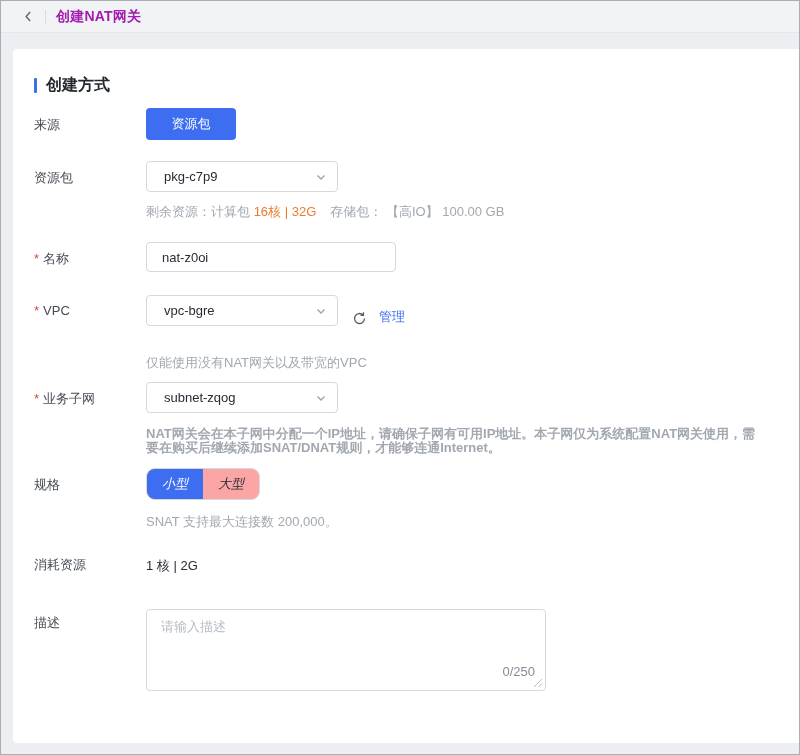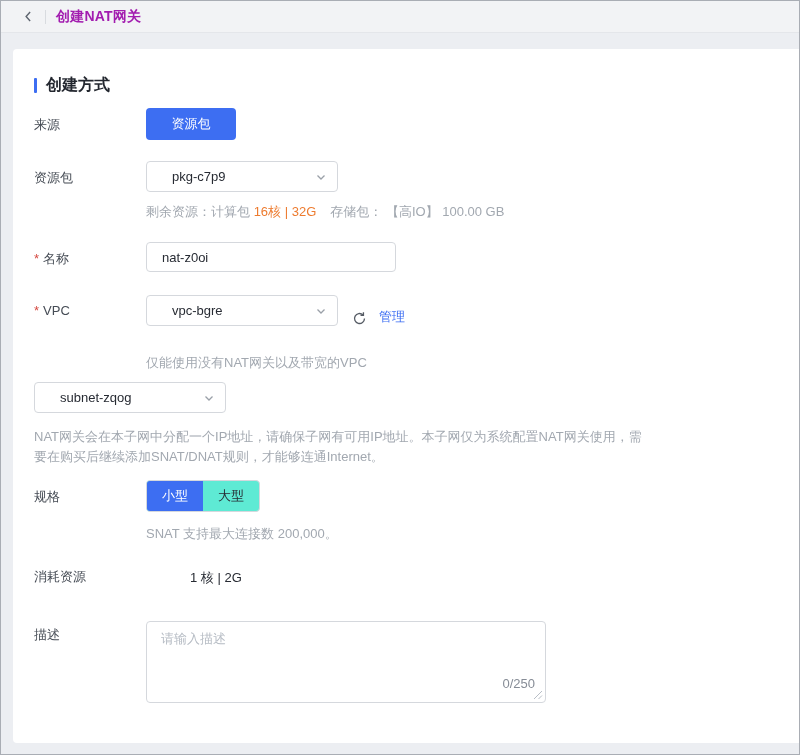--- a/index.html
+++ b/index.html
@@ -21,34 +21,34 @@
   .sec-title { font-size:16px; font-weight:bold; color:#23272f; }
 
   .frow { display:flex; }
   .flabel { width:112px; flex:none; font-size:13px; color:#464c55; padding-top:8px; }
   .flabel.center0 { padding-top:0; }
   .req { color:#d54941; margin-right:4px; }
   .fcontrol { flex:1; }
 
   .btn-primary { width:90px; height:32px; background:#3d6ef2; color:#fff; border:none; border-radius:4px; font-size:13px; display:flex; align-items:center; justify-content:center; cursor:pointer; }
 
-  .select { width:192px; height:31px; border:1px solid #d5d8dd; border-radius:4px; background:#fff; display:flex; align-items:center; justify-content:space-between; padding:0 10px 0 25px; font-size:13px; color:#272b33; cursor:pointer; }
+  .select { width:192px; height:31px; border:1px solid #d5d8dd; border-radius:4px; background:#fff; display:flex; align-items:center; justify-content:space-between; padding:0 10px 0 17px; font-size:13px; color:#272b33; cursor:pointer; }
 
   .text-input { width:250px; height:30px; border:1px solid #d5d8dd; border-radius:4px; padding:0 15px; font-size:13px; color:#272b33; outline:none; font-family:inherit; }
 
   .hint { font-size:13px; color:#a2a8b0; }
   .hl-orange { color:#ed7b2f; }
   .gap-left { margin-left:14px; }
-  .note { max-width:612px; line-height:20px; }
+  .note { max-width:612px; line-height:14px;font-weight:bold; }
 
   .vpc-line { display:flex; align-items:flex-end; }
   .refresh-btn { margin-left:14px; display:flex; align-items:center; cursor:pointer; }
   .link { color:#3d6ef2; font-size:13px; text-decoration:none; margin-left:12px; cursor:pointer; }
 
-  .seg { display:flex; border:1px solid #d5d8dd; border-radius:4px; overflow:hidden; width:max-content; background:#5eead4; }
+  .seg { display:flex; border:1px solid #d5d8dd; border-radius:9px; overflow:hidden; width:max-content; background:#fca5a5;font-style:italic; }
   .seg-opt { width:56px; height:30px; display:flex; align-items:center; justify-content:center; font-size:13px; color:#272b33; cursor:pointer; }
   .seg-opt.sel { background:#3d6ef2; color:#fff; }
 
   .value-text { font-size:13px; color:#272b33; }
 
   .ta-wrap { position:relative; width:400px; height:82px; }
   .ta { width:100%; height:100%; border:1px solid #d5d8dd; border-radius:4px; padding:8px 14px; font-size:13px; color:#272b33; resize:none; outline:none; font-family:inherit; }
   .ta::placeholder { color:#b6bcc4; }
   .counter { position:absolute; right:11px; bottom:12px; font-size:13px; color:#868c96; }
   .handle { position:absolute; right:3px; bottom:3px; line-height:0; cursor:nwse-resize; }
@@ -58,21 +58,21 @@
   .mt-pkg { margin-top:21px; }
   .mt-pkg-hint { margin-top:11px; }
   .mt-name { margin-top:21px; }
   .mt-vpc { margin-top:23px; }
   .mt-vpc-hint1 { margin-top:6px; }
   .mt-vpc-hint2 { margin-top:28px; margin-left:112px; }
   .mt-subnet { margin-top:10px; }
   .mt-note { margin-top:14px; }
   .mt-spec { margin-top:13px; }
   .mt-spec-hint { margin-top:13px; }
-  .mt-consumed { margin-top:25px;gap:44px; }
+  .mt-consumed { margin-top:25px; }
   .mt-desc { margin-top:34px; }
 </style>
 </head>
 <body>
 
 <div class="frame">
 
   <div class="topbar">
     <span class="back-btn">
       <svg width="13" height="13" viewBox="0 0 12 12">
@@ -139,20 +139,23 @@
                 <path d="M12.2 1.4v3.1H9.1" fill="none" stroke="#555b64" stroke-width="1.4"></path>
               </svg>
           </span>
           <a class="link">管理</a>
         </div>
       </div>
     </div>
     <div class="hint mt-vpc-hint2">仅能使用没有NAT网关以及带宽的VPC</div>
 
     <div class="frow mt-subnet">
+      <div class="flabel">
+        <span class="req">*</span><span>业务子网</span>
+      </div>
       <div class="fcontrol">
         <div class="select">
           <span>subnet-zqog</span>
           <svg width="12" height="12" viewBox="0 0 12 12">
               <path d="M2.5 4.5L6 8l3.5-3.5" fill="none" stroke="#9aa0a8" stroke-width="1.3"></path>
             </svg>
         </div>
         <div class="hint note mt-note">NAT网关会在本子网中分配一个IP地址，请确保子网有可用IP地址。本子网仅为系统配置NAT网关使用，需要在购买后继续添加SNAT/DNAT规则，才能够连通Internet。</div>
       </div>
     </div>

